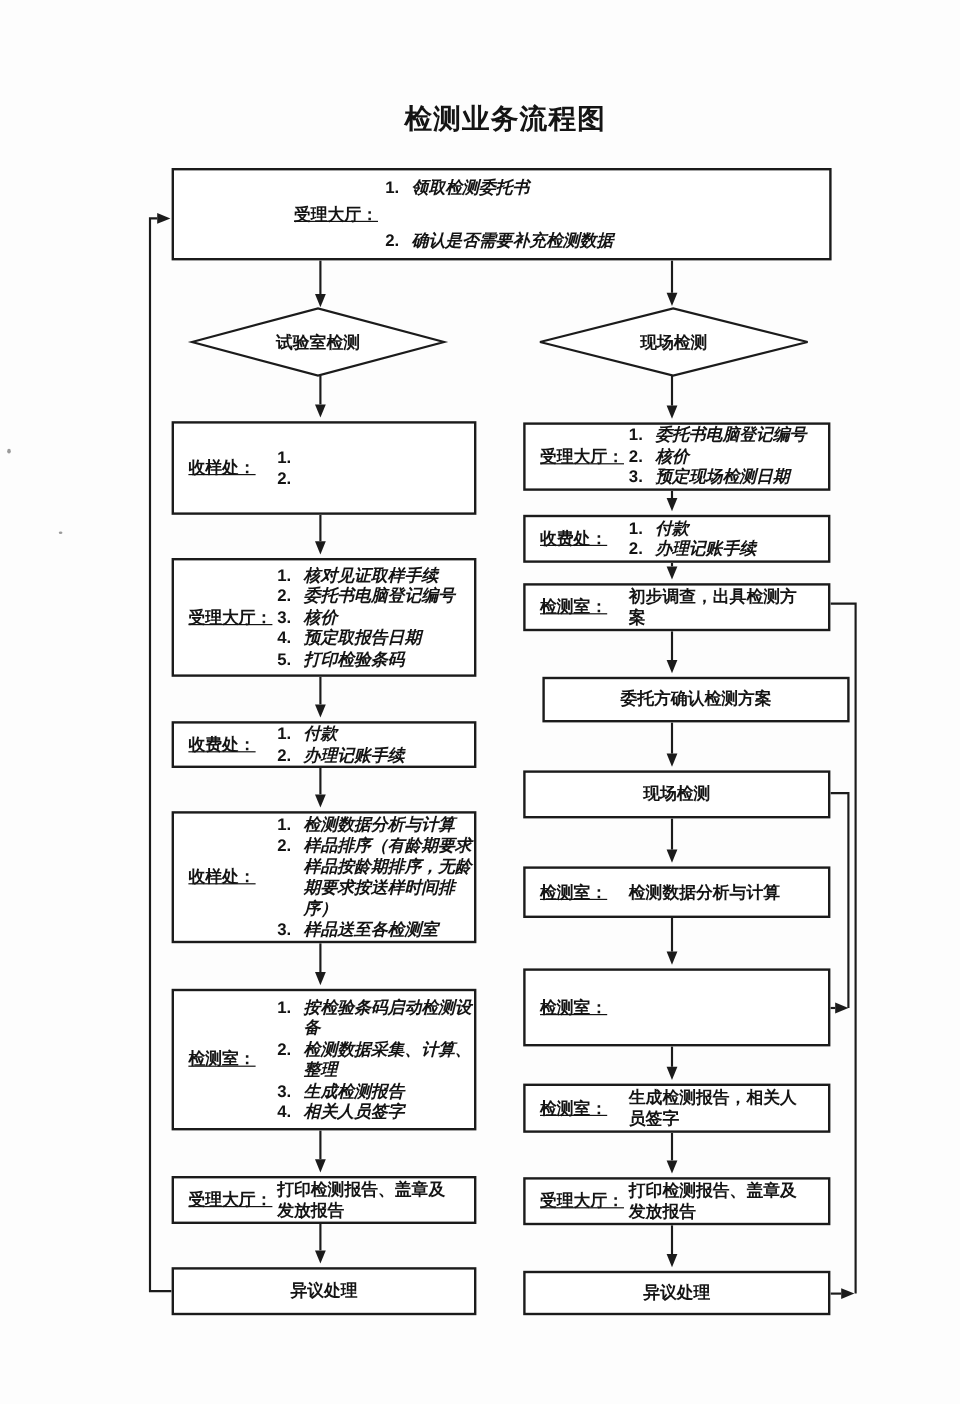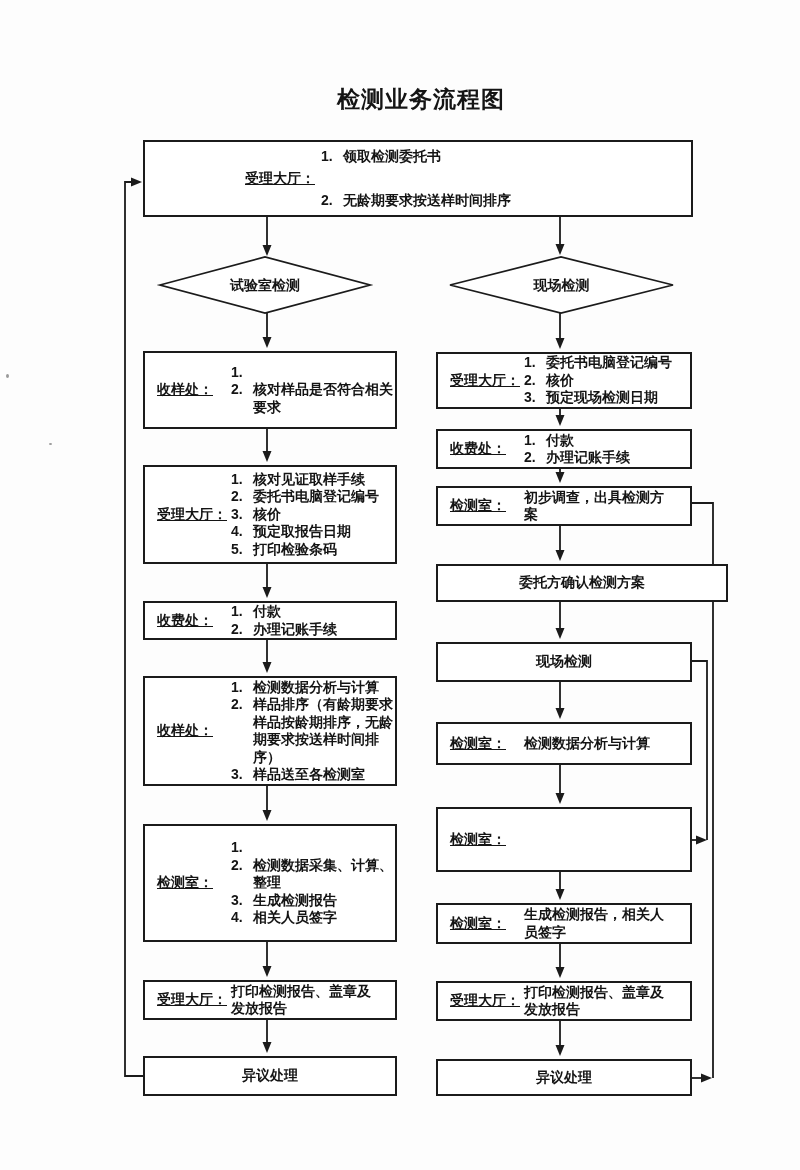--- a/index.html
+++ b/index.html
@@ -29,21 +29,21 @@
   }
   .box{
     position:absolute;background:#ffffff;border:2px solid var(--ink);
     box-sizing:border-box;display:flex;align-items:center;
     font-size:14px;line-height:17.5px;overflow:hidden;
   }
   .label{flex:0 0 86px;padding-left:12px;box-sizing:border-box;white-space:nowrap;text-decoration:underline;}
   .items{flex:1;padding-right:2px;}
   .item{display:flex;align-items:flex-start;}
   .num{flex:0 0 22px;}
-  .txt{flex:1;}
+  .txt{flex:1;font-style:italic;}
   .text{flex:1;padding-right:14px;}
   .box.center{justify-content:center;text-align:center;}
   .box.top .label{flex:0 0 76px;margin-left:100px;padding-left:0;}
   .box.top .items{display:flex;flex-direction:column;gap:26px;}
   .dlabel{position:absolute;text-align:center;font-size:14px;line-height:17px;}
   .speck{position:absolute;background:#9a9a9a;border-radius:50%;}
 </style>
 </head>
 <body>
 
@@ -152,37 +152,36 @@
 
   <div class="box top" style="left:143px;top:140px;width:550px;height:77px">
     <span class="label">受理大厅：</span>
     <div class="items">
       <div class="item">
         <span class="num">1.</span>
         <span class="txt">领取检测委托书</span>
         </div>
       <div class="item">
         <span class="num">2.</span>
-        <span class="txt">无龄期要求按送样时间排序</span>
+        <span class="txt">确认是否需要补充检测数据</span>
         </div>
     </div>
   </div>
 
   <div class="dlabel" style="left:160px;top:277px;width:210px">试验室检测</div>
   <div class="dlabel" style="left:450px;top:277px;width:223px">现场检测</div>
 
   <div class="box" style="left:143px;top:351px;width:254px;height:78px">
     <span class="label">收样处：</span>
     <div class="items">
       <div class="item">
         <span class="num">1.</span>
         </div>
       <div class="item">
         <span class="num">2.</span>
-        <span class="txt">核对样品是否符合相关要求</span>
         </div>
     </div>
   </div>
 
   <div class="box" style="left:143px;top:465px;width:254px;height:99px">
     <span class="label">受理大厅：</span>
     <div class="items">
       <div class="item">
         <span class="num">1.</span>
         <span class="txt">核对见证取样手续</span>
@@ -236,20 +235,21 @@
         <span class="txt">样品送至各检测室</span>
         </div>
     </div>
   </div>
 
   <div class="box" style="left:143px;top:824px;width:254px;height:118px">
     <span class="label">检测室：</span>
     <div class="items">
       <div class="item">
         <span class="num">1.</span>
+        <span class="txt">按检验条码启动检测设备</span>
         </div>
       <div class="item">
         <span class="num">2.</span>
         <span class="txt">检测数据采集、计算、整理</span>
         </div>
       <div class="item">
         <span class="num">3.</span>
         <span class="txt">生成检测报告</span>
         </div>
       <div class="item">
@@ -298,21 +298,21 @@
         <span class="txt">办理记账手续</span>
         </div>
     </div>
   </div>
 
   <div class="box" style="left:436px;top:486px;width:256px;height:40px">
     <span class="label">检测室：</span>
     <div class="text">初步调查，出具检测方案</div>
   </div>
 
-  <div class="box center" style="left:436px;top:564px;width:292px;height:38px">
+  <div class="box center" style="left:452px;top:564px;width:256px;height:38px">
     <div>委托方确认检测方案</div>
   </div>
 
   <div class="box center" style="left:436px;top:642px;width:256px;height:40px">
     <div>现场检测</div>
   </div>
 
   <div class="box" style="left:436px;top:722px;width:256px;height:43px">
     <span class="label">检测室：</span>
     <div class="text">检测数据分析与计算</div>

